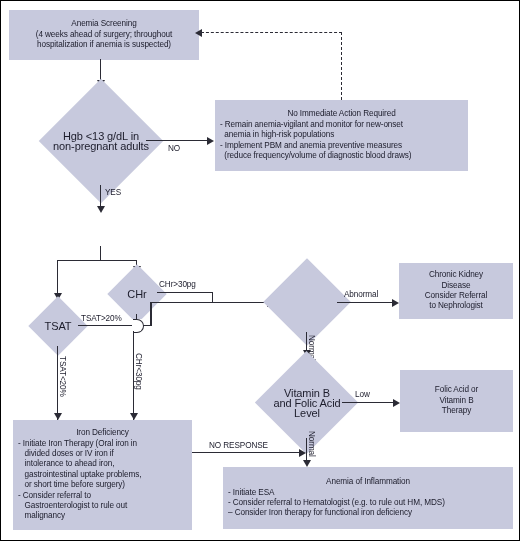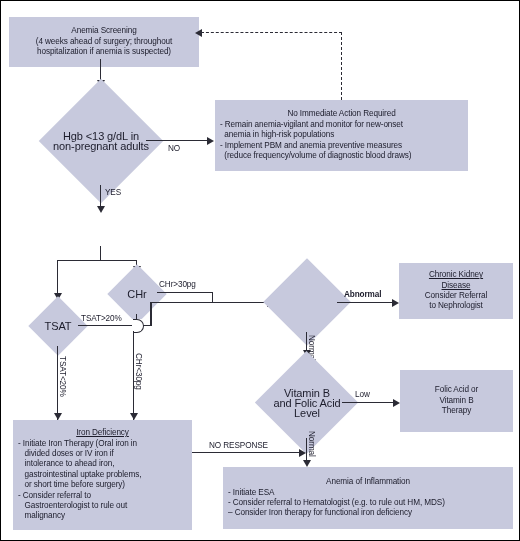--- a/index.html
+++ b/index.html
@@ -25,21 +25,21 @@
     display: flex;
     flex-direction: column;
     justify-content: center;
     font-size: 8.2px;
     line-height: 10.4px;
     letter-spacing: -0.1px;
   }
   .node.center { align-items: center; text-align: center; }
   .node.left   { align-items: flex-start; text-align: left; }
   .node .ttl { text-align: center; width: 100%; }
-  .node .ttl.underline { text-decoration: underline; }
+  .node .ttl.underline { }
   .node .li { white-space: pre-wrap; }
 
   
   .diamond {
     position: absolute;
     background: #c7c9dd;
     transform: rotate(45deg);
     box-sizing: border-box;
   }
   .diamond-label {
@@ -113,21 +113,21 @@
   .hop-mask {
     position: absolute;
     background: #ffffff;
   }
 </style>
 </head>
 <body>
 
 <div id="figure">
 
-  <div class="node center" style="left:8px; top:16px; width:190px; height:50px; padding:2px 3px;">
+  <div class="node center" style="left:8px; top:9px; width:190px; height:50px; padding:2px 3px;">
     <div class="ttl">Anemia Screening</div>
     <div class="ttl">(4 weeks ahead of surgery; throughout</div>
     <div class="ttl">hospitalization if anemia is suspected)</div>
   </div>
 
   <div class="ln vline" style="left:99px; top:58px; height:24px;"></div>
   <div class="arrow down" style="left:95.5px; top:79px;"></div>
 
   <div class="diamond" style="left:56px; top:96px; width:88px; height:88px;"></div>
   <div class="diamond-label" style="left:36px; top:118px; width:128px; height:44px; flex-direction:column;">
@@ -195,21 +195,21 @@
   <div class="edge-label vert" style="left:142px; top:352px;">CHr&lt;30pg</div>
 
   <div class="ln vline" style="left:56px; top:345px; height:74px;"></div>
   <div class="arrow down" style="left:52.5px; top:412px;"></div>
   <div class="edge-label vert" style="left:66px; top:355px;">TSAT&lt;20%</div>
 
   <div class="diamond" style="left:275px; top:270px; width:62px; height:62px;"></div>
 
   <div class="ln hline" style="left:336px; top:301px; width:56px;"></div>
   <div class="arrow right" style="left:391px; top:297.8px;"></div>
-  <div class="edge-label" style="left:343px; top:289px;font-weight:bold;">Abnormal</div>
+  <div class="edge-label" style="left:343px; top:289px;">Abnormal</div>
 
   <div class="node center" style="left:398px; top:262px; width:114px; height:56px; padding:2px 3px;">
     <div class="ttl underline">Chronic Kidney</div>
     <div class="ttl underline">Disease</div>
     <div class="ttl">Consider Referral</div>
     <div class="ttl">to Nephrologist</div>
   </div>
 
   <div class="ln vline" style="left:305px; top:331px; height:24px;"></div>
   <div class="arrow down" style="left:301.5px; top:349px;"></div>

